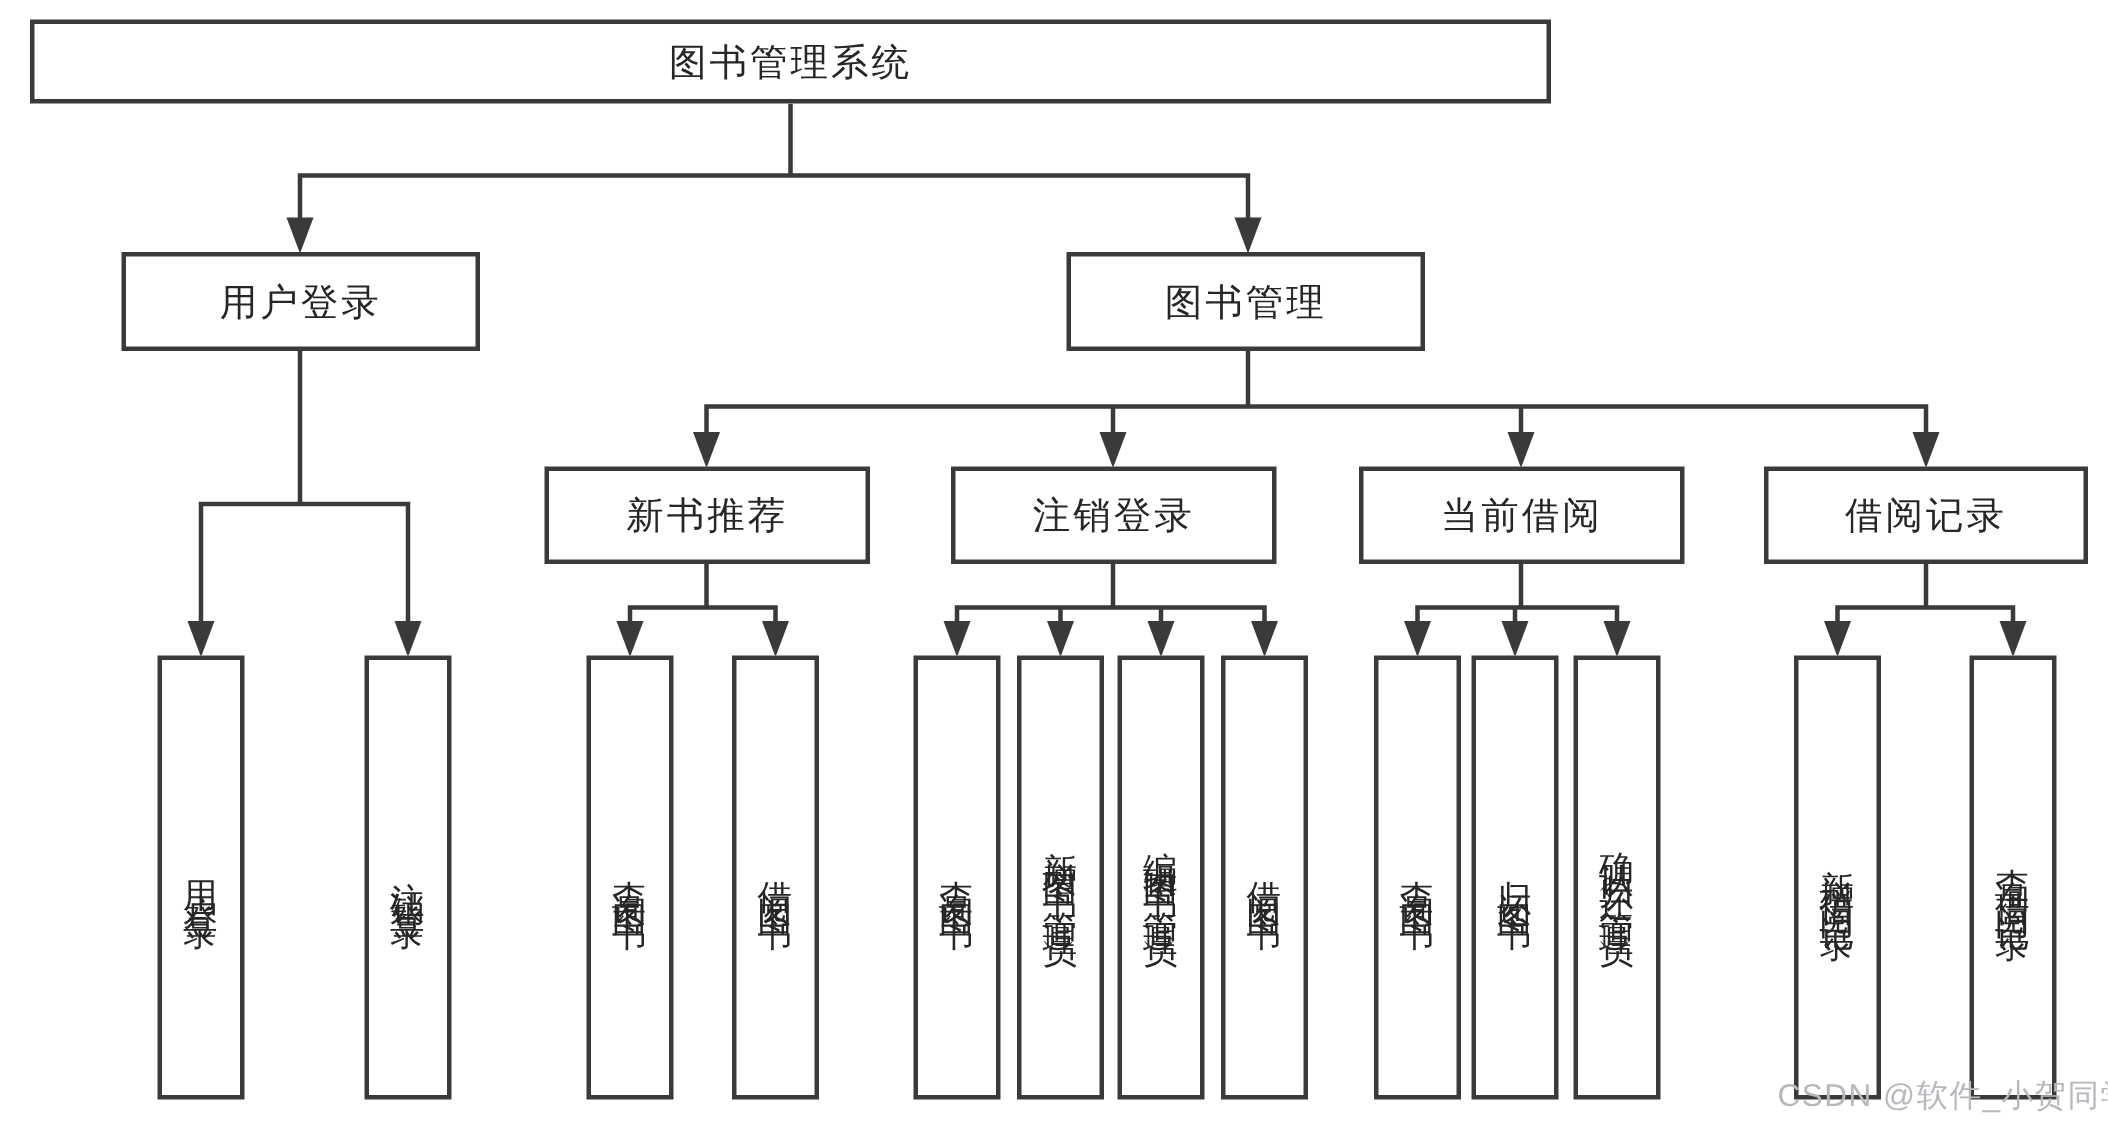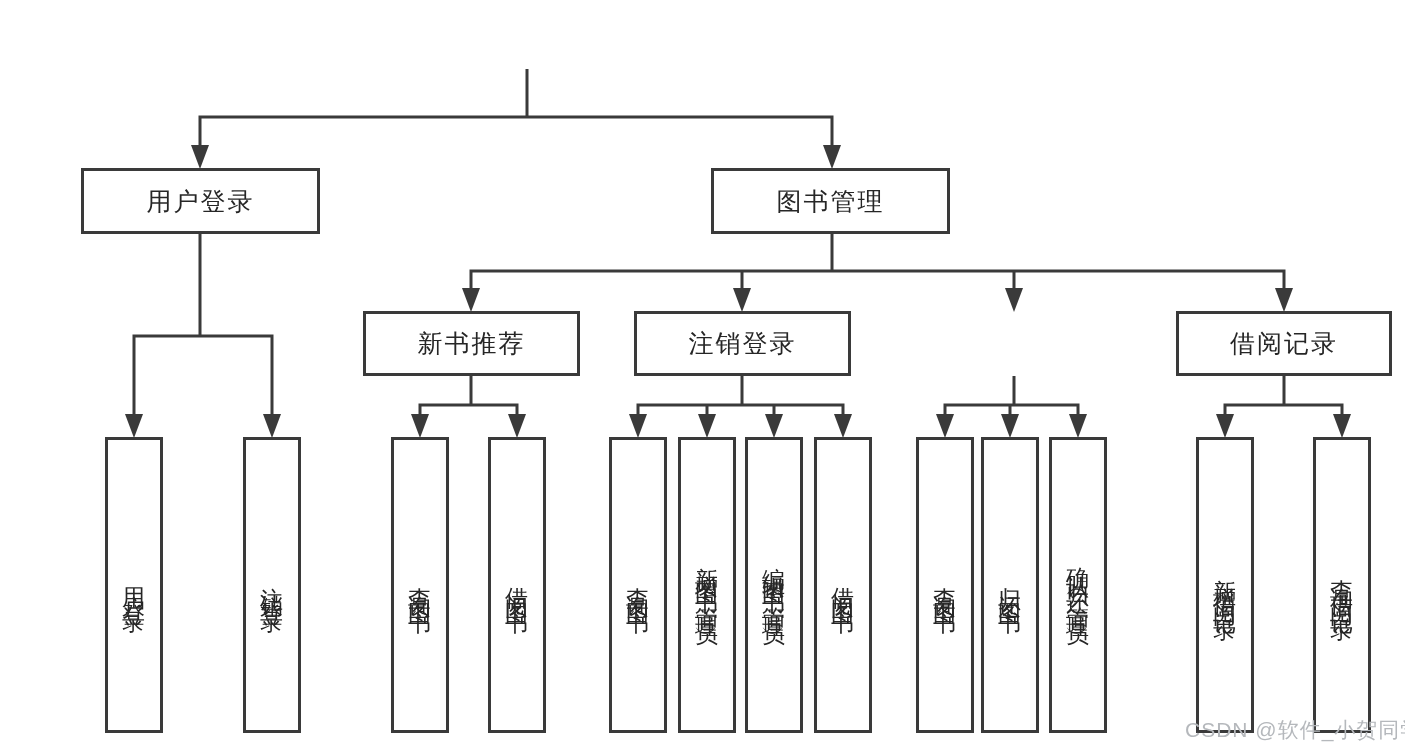--- a/index.html
+++ b/index.html
@@ -84,26 +84,28 @@
     <path d="M1014,376 V405 M945,415 V405 H1078 V415 M1010,405 V415"></path>
     <polygon points="936,414 954,414 945,438"></polygon>
     <polygon points="1001,414 1019,414 1010,438"></polygon>
     <polygon points="1069,414 1087,414 1078,438"></polygon>
 
     <path d="M1284,376 V405 M1225,415 V405 H1342 V415"></path>
     <polygon points="1216,414 1234,414 1225,438"></polygon>
     <polygon points="1333,414 1351,414 1342,438"></polygon>
   </svg>
 
+  <div class="node h b-root">图书管理系统</div>
 
   <div class="node h b-l2-0">用户登录</div>
   <div class="node h b-l2-1">图书管理</div>
 
   <div class="node h b-l3-0">新书推荐</div>
   <div class="node h b-l3-1">注销登录</div>
+  <div class="node h b-l3-2">当前借阅</div>
   <div class="node h b-l3-3">借阅记录</div>
 
   <div class="node v b-u0">用户登录</div>
   <div class="node v b-u1">注销登录</div>
 
   <div class="node v b-n0">查询图书</div>
   <div class="node v b-n1">借阅图书</div>
 
   <div class="node v b-b0">查询图书</div>
   <div class="node v b-b1">新增图书（管理员）</div>

